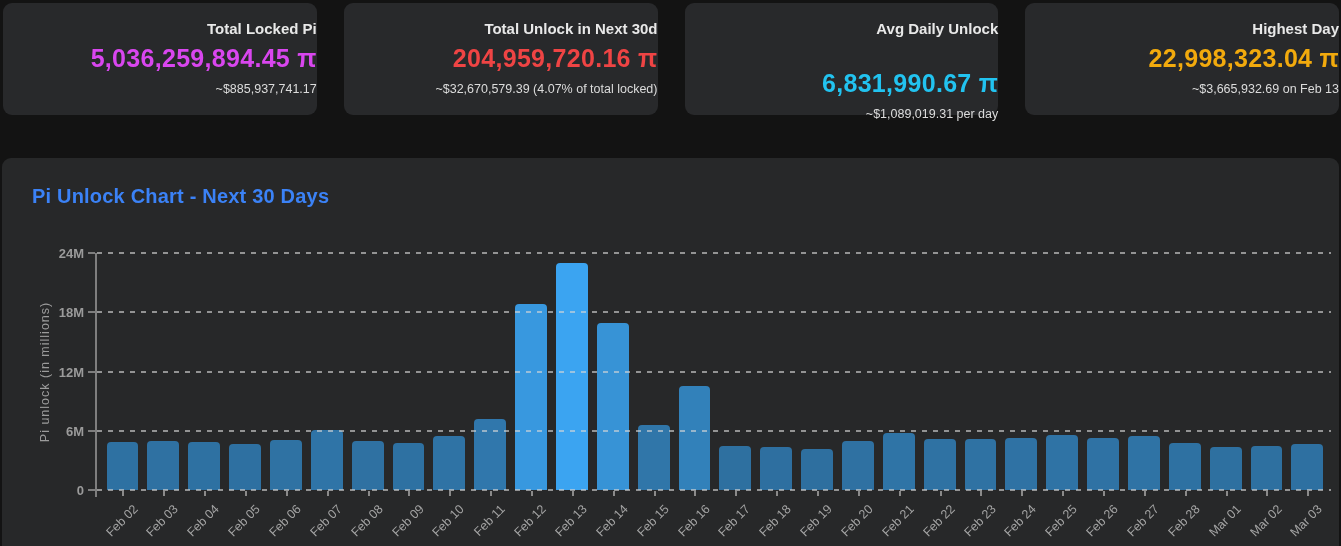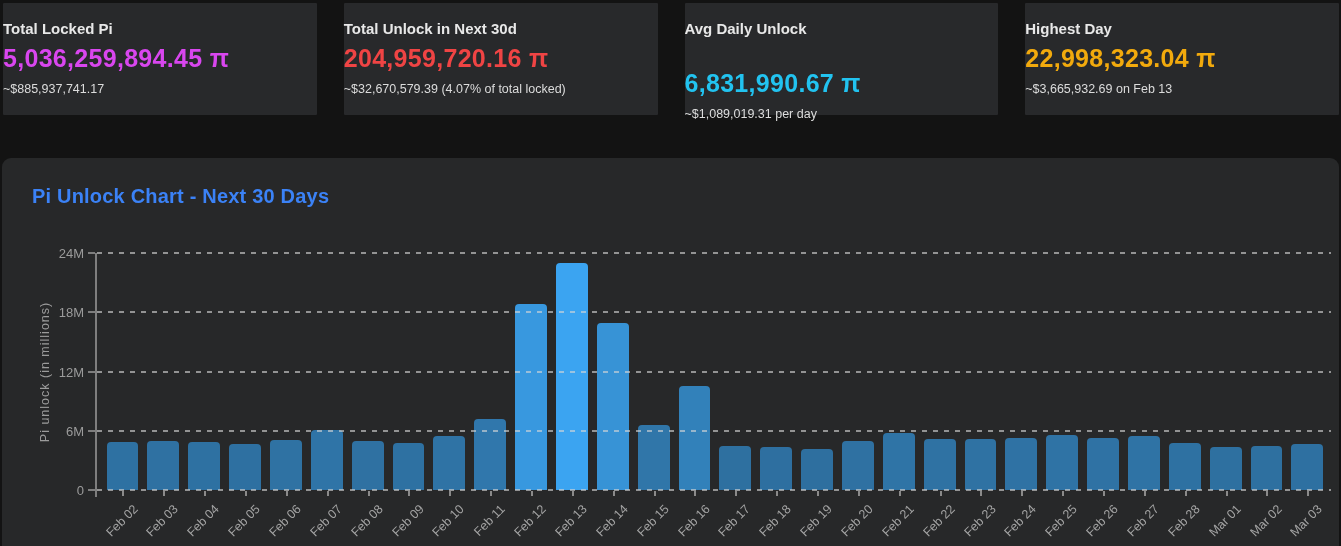--- a/index.html
+++ b/index.html
@@ -13,22 +13,22 @@
   
   .cards {
     display: flex;
     gap: 27px;
     padding: 3px 2px 0 3px;
   }
   .card {
     flex: 1;
     height: 112px;
     background: #28292b;
-    border-radius: 1px;
-    text-align: left;
+    border-radius: 9px;
+    text-align: right;
     padding-top: 17px;
   }
   .card .c-title {
     font-size: 15px;
     font-weight: bold;
     color: #e8e8e8;
   }
   .card .c-value {
     font-size: 25px;
     font-weight: bold;
@@ -105,20 +105,21 @@
     height: 2px;
     background: #7e7e7e;
   }
   .grid .ytick-lbl {
     position: absolute;
     right: calc(100% + 13px);
     top: 50%;
     transform: translateY(-50%);
     color: #9b9b9b;
     font-size: 13px;
+    font-weight: bold;
   }
 
   .bars {
     position: absolute;
     inset: 0;
     display: flex;
     align-items: flex-end;
     padding: 0 3px 0 5px;
     z-index: 2;
   }

